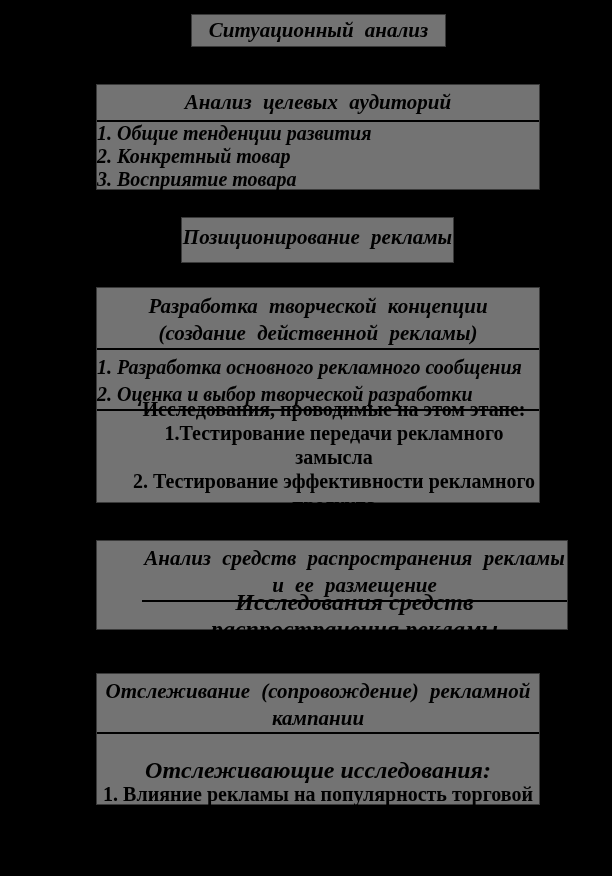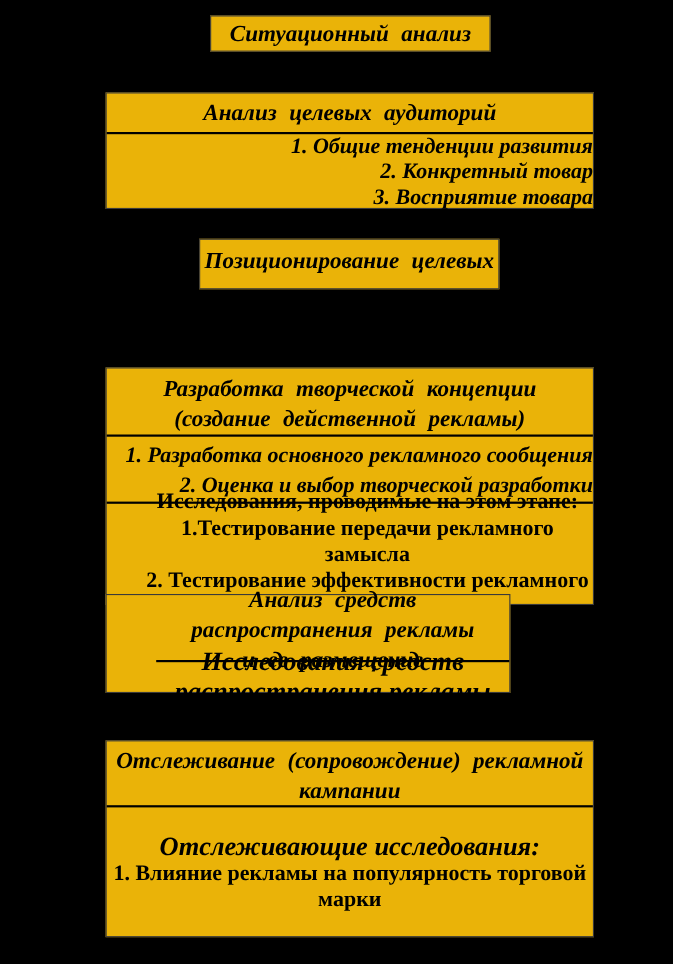--- a/index.html
+++ b/index.html
@@ -8,21 +8,21 @@
     position: relative;
     width: 612px;
     height: 876px;
     background: #000000;
     font-family: "Liberation Serif", "DejaVu Serif", serif;
     color: #000000;
     overflow: hidden;
   }
   .box {
     position: absolute;
-    background: #eab308;
+    background: #737373;
     border: 1px solid #3a3a3a;
   }
   .hdr {
     font-weight: bold;
     font-style: italic;
     font-size: 21px;
     text-align: center;
     word-spacing: 6px;
     line-height: 27px;
   }
@@ -30,21 +30,21 @@
     display: flex;
     flex-direction: column;
     justify-content: center;
   }
   .sect { width: 100%; }
   .sect + .sect { border-top: 2px solid #000; }
   .items-italic {
     font-weight: bold;
     font-style: italic;
     font-size: 20px;
-    text-align: right;
+    text-align: left;
   }
   .research {
     font-weight: bold;
     font-style: normal;
     font-size: 20px;
     text-align: center;
     line-height: 24px;
   }
   .research-title-italic {
     font-weight: bold;
@@ -58,32 +58,32 @@
   #box-stage1 .hdr { line-height: 31px; }
   
   #box-stage2 { left: 96px; top: 84px; width: 444px; height: 106px; }
   #box-stage2 .sect-hdr { height: 35px; border-radius: 12px; }
   #box-stage2 .sect-body { height: 69px; padding-top: 2px; }
   #box-stage2 .items-italic div { line-height: 23px; }
   
   #box-stage3 { left: 181px; top: 217px; width: 273px; height: 46px; }
   #box-stage3 .hdr { padding-top: 6px; }
   
-  #box-stage4 { left: 96px; top: 287px; width: 444px; height: 216px; margin-top: 47px; }
+  #box-stage4 { left: 96px; top: 287px; width: 444px; height: 216px; }
   #box-stage4 .sect-hdr { height: 60px; padding-top: 3px; }
   #box-stage4 .sect-items { height: 61px; padding-top: 3px; font-style: italic; }
   #box-stage4 .sect-items div { line-height: 27px; }
   #box-stage4 .sect-research { height: 93px; padding-left: 32px; }
   
-  #box-stage5 { left: 96px; top: 540px; width: 368px; height: 90px; padding-left: 45px; }
+  #box-stage5 { left: 96px; top: 540px; width: 472px; height: 90px; padding-left: 45px; }
   #box-stage5 .sect-hdr { height: 59px; padding-top: 3px; }
   #box-stage5 .sect-research { height: 29px; }
   #box-stage5 .sect-research div { line-height: 27px; }
   
-  #box-stage6 { left: 96px; top: 673px; width: 444px; height: 179px; }
+  #box-stage6 { left: 96px; top: 673px; width: 444px; height: 132px; }
   #box-stage6 .sect-hdr { height: 58px; padding-top: 3px; }
   #box-stage6 .sect-research { height: 119px; padding-top: 3px; }
 </style>
 </head>
 <body>
 
 <div class="canvas">
 
   <div class="box" id="box-stage1">
     <div class="hdr">Ситуационный анализ</div>
@@ -94,21 +94,21 @@
       <div class="hdr">Анализ целевых аудиторий</div>
     </div>
     <div class="sect sect-body center-v items-italic">
       <div>1. Общие тенденции развития</div>
       <div>2. Конкретный товар</div>
       <div>3. Восприятие товара</div>
     </div>
   </div>
 
   <div class="box" id="box-stage3">
-    <div class="hdr">Позиционирование целевых</div>
+    <div class="hdr">Позиционирование рекламы</div>
   </div>
 
   <div class="box" id="box-stage4">
     <div class="sect sect-hdr center-v">
       <div class="hdr">Разработка творческой концепции</div>
       <div class="hdr">(создание действенной рекламы)</div>
     </div>
     <div class="sect sect-items center-v items-italic">
       <div>1. Разработка основного рекламного сообщения</div>
       <div>2. Оценка и выбор творческой разработки</div>

